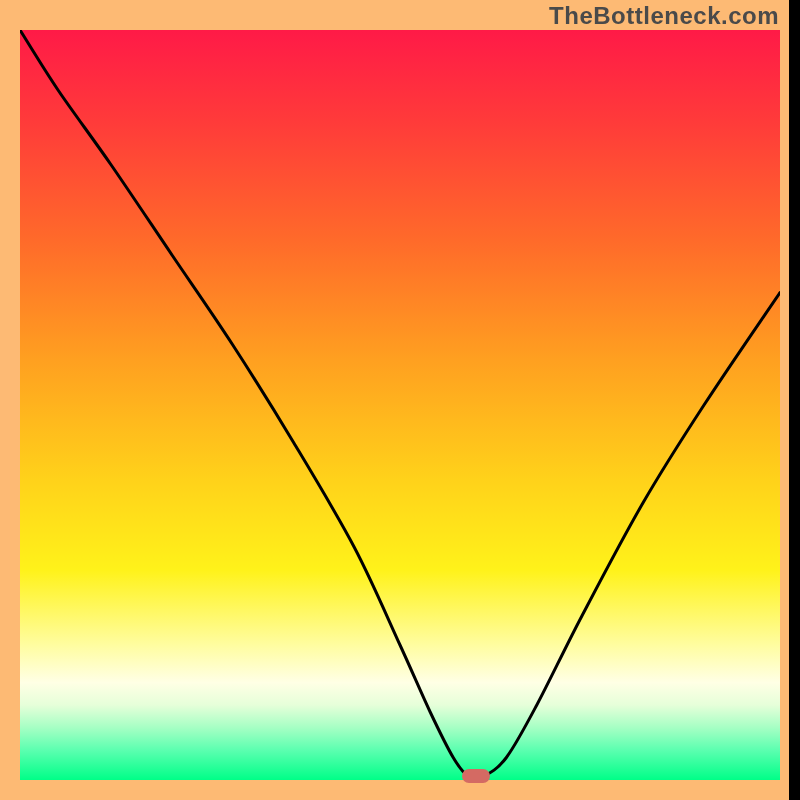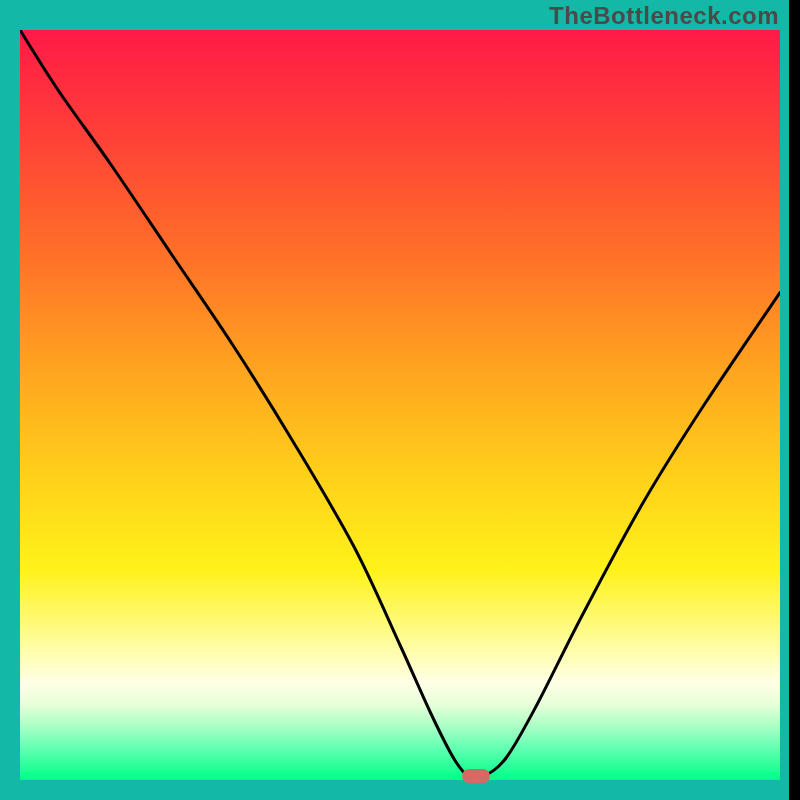--- a/index.html
+++ b/index.html
@@ -8,21 +8,21 @@
     width: 800px;
     height: 800px;
     background: #000;
     font-family: Arial, Helvetica, sans-serif;
     overflow: hidden;
   }
   .frame {
     position: relative;
     width: 789px;
     height: 800px;
-    background: #14b8a6;
+    background: #fdba74;
     text-decoration: underline;
   }
   .watermark {
     position: absolute;
     top: 2px;
     right: 10px;
     color: #4a4a4a;
     font-size: 24px;
     font-weight: bold;
     letter-spacing: 0.5px;

